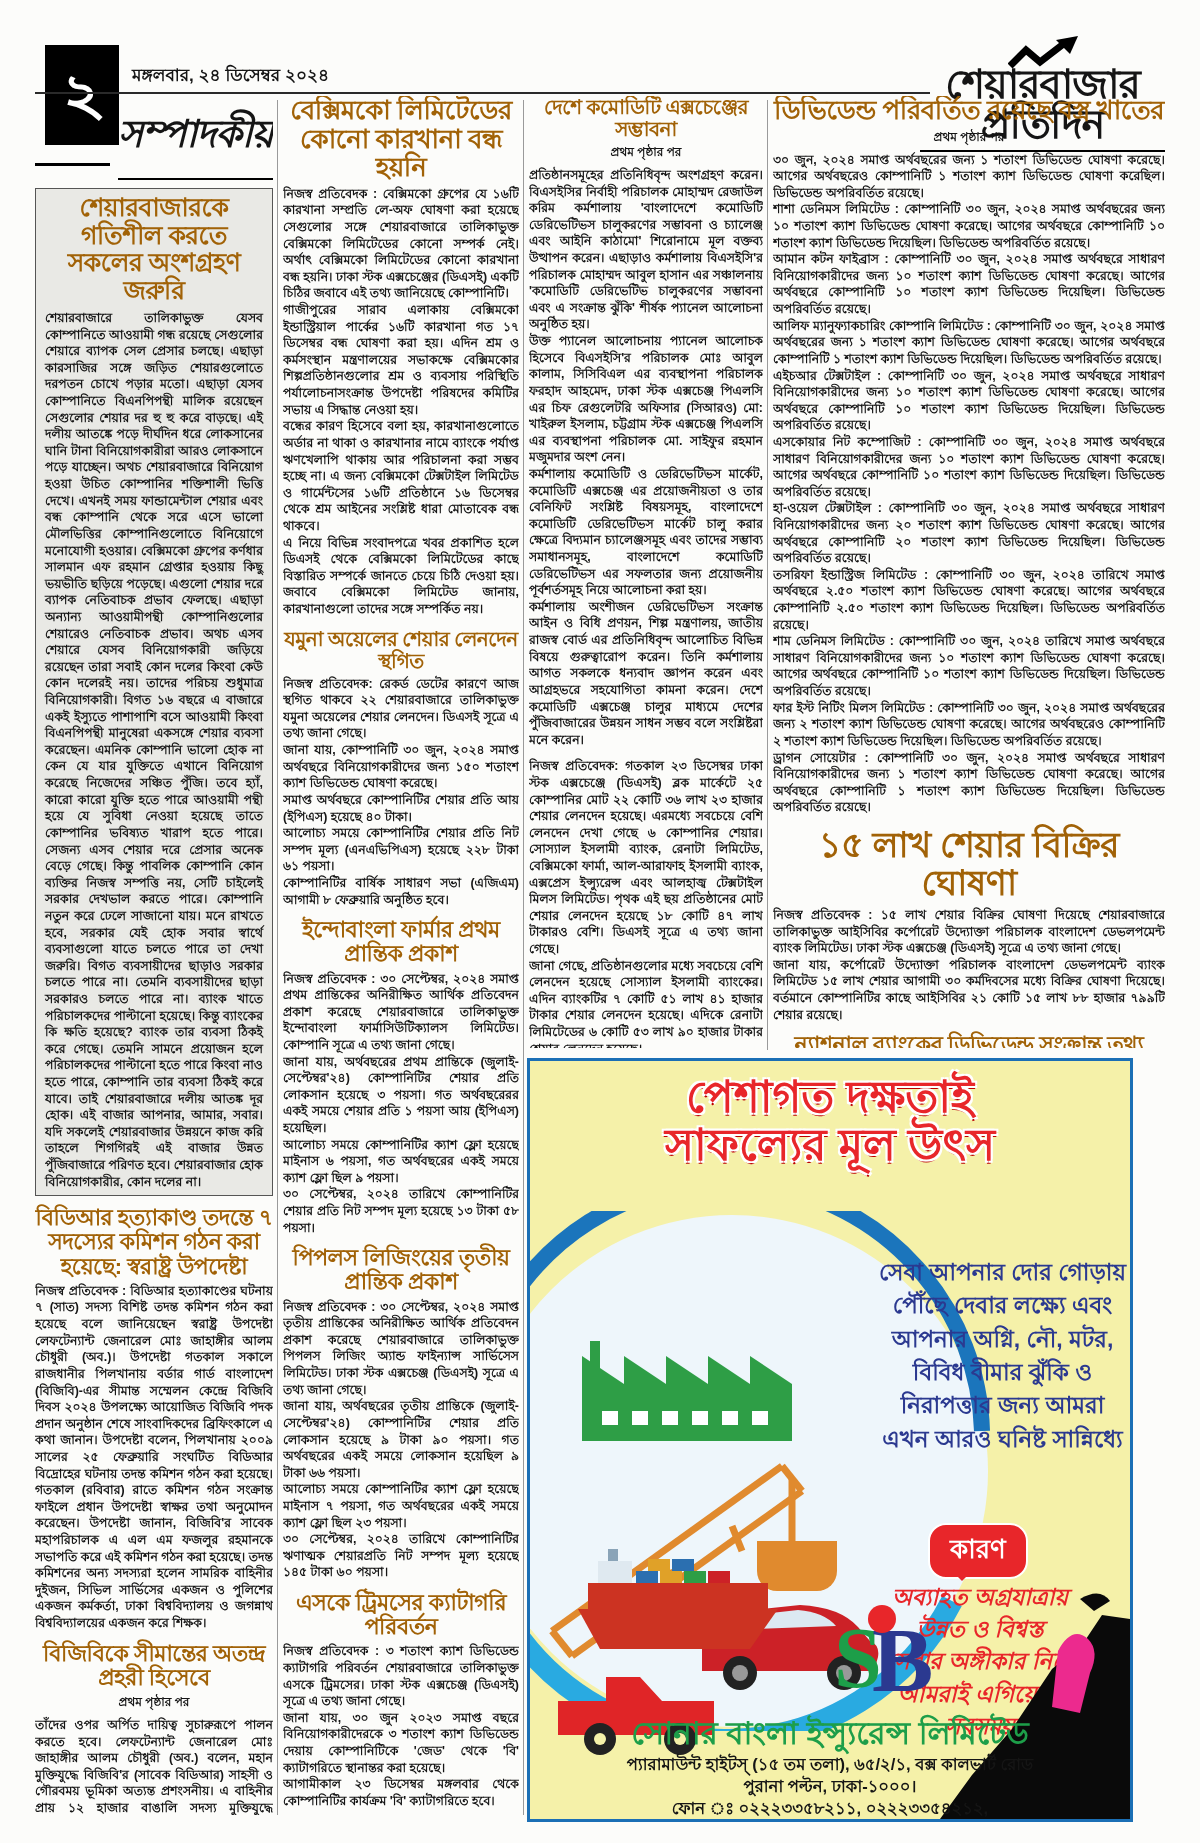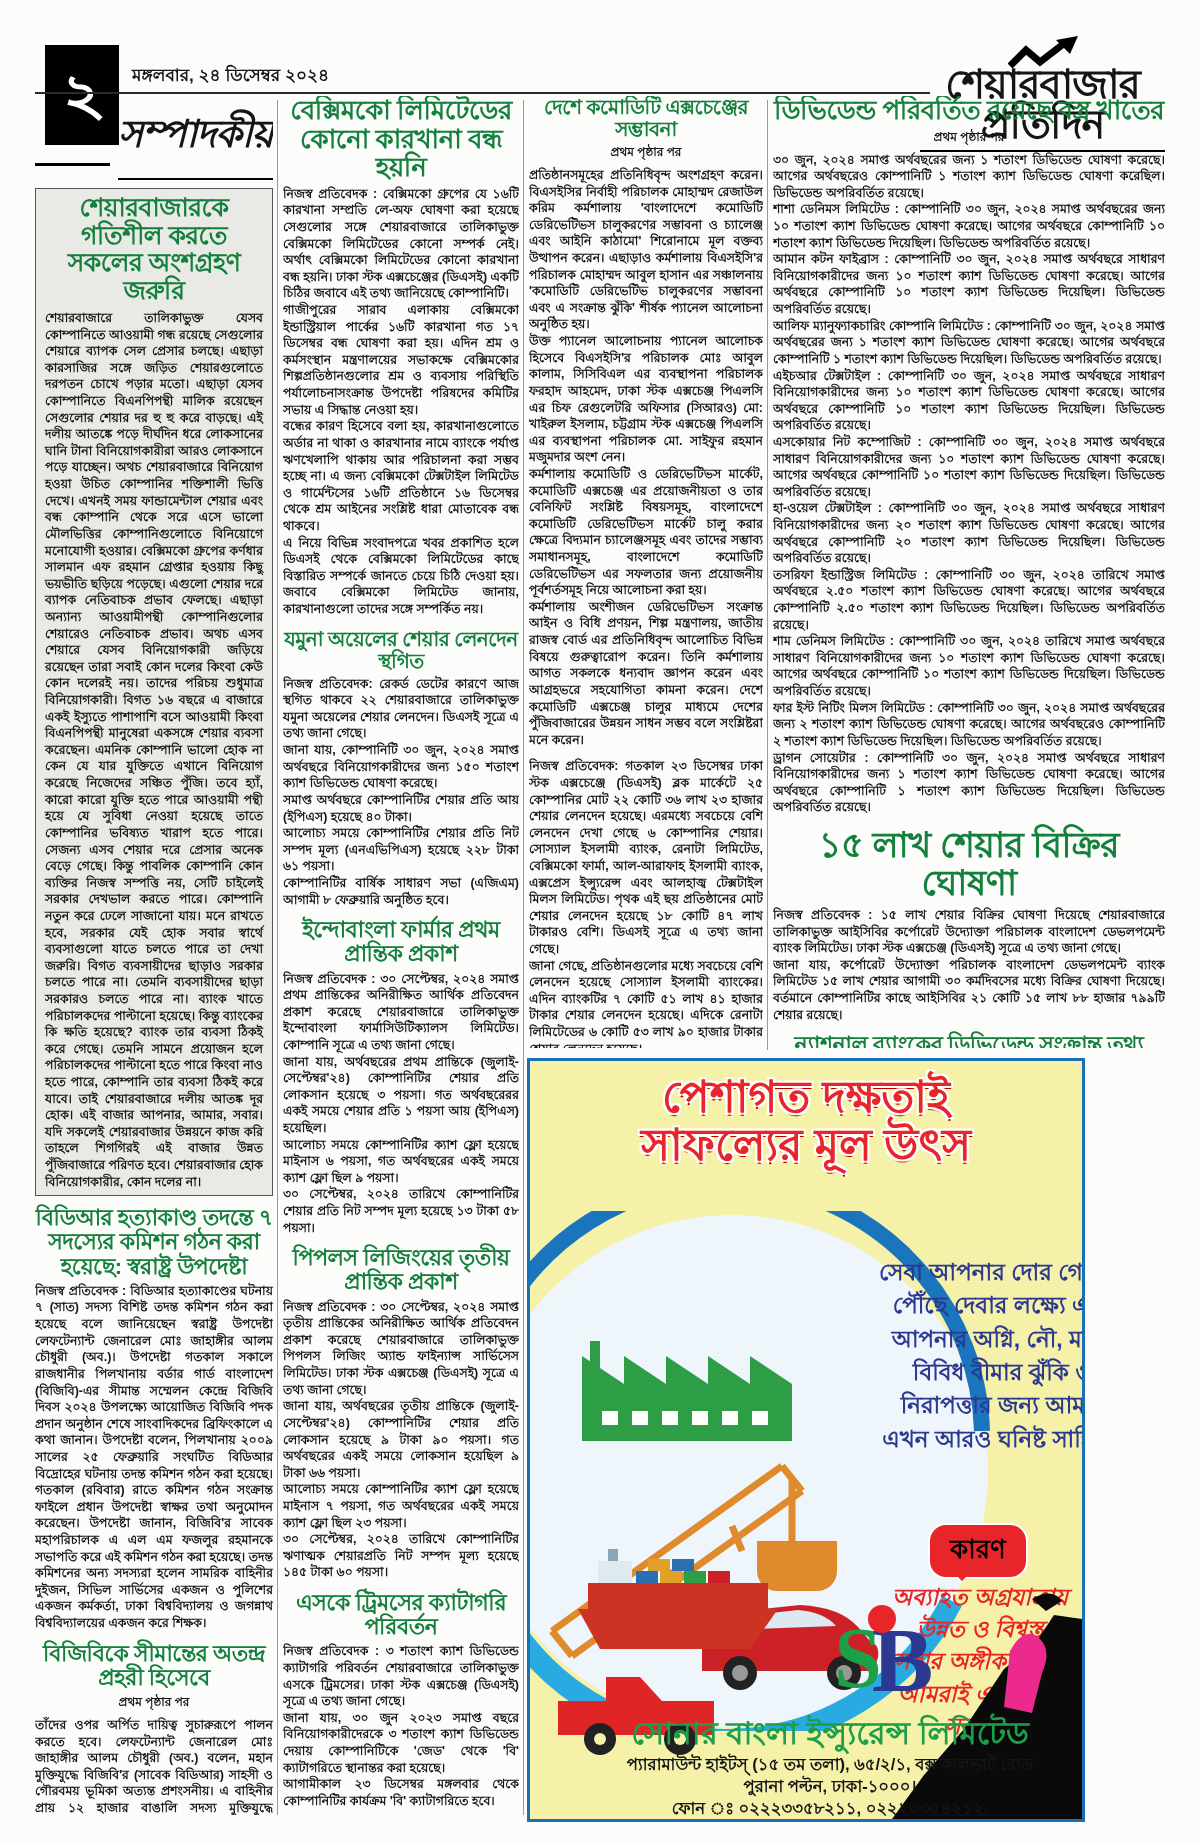--- a/index.html
+++ b/index.html
@@ -12,41 +12,41 @@
   .pagenum-box{position:absolute;left:45px;top:45px;width:74px;height:100px;background:#000;
                display:flex;align-items:center;justify-content:center;}
   .pagenum-box span{color:#fff;font-size:62px;font-weight:bold;transform:rotate(-10deg);line-height:1;}
   .date-line{position:absolute;left:132px;top:62px;font-size:17px;font-weight:bold;}
   .masthead{position:absolute;right:35px;top:36px;width:245px;text-align:center;}
   .masthead .mast-text{font-size:40px;font-weight:bold;letter-spacing:-1px;line-height:1;}
   .masthead .mast-underline{height:2px;background:#000;margin-top:6px;}
   
   .col{position:absolute;overflow:hidden;}
   .article{margin-bottom:10px;}
-  .headline{font-weight:bold;text-align:center;line-height:1.1;letter-spacing:-0.5px;color:#15803d;}
+  .headline{font-weight:bold;text-align:center;line-height:1.1;letter-spacing:-0.5px;color:#a16207;}
   .h30{font-size:35px;} .h26{font-size:26px;} .h22{font-size:22px;} .h20{font-size:20px;}
   .subhead{text-align:center;font-weight:bold;font-size:12px;margin:3px 0 2px 0;}
   .body-text{font-size:12.4px;line-height:1.34;text-align:justify;white-space:pre-line;margin-top:4px;font-weight:bold;}
   
   .edit-script{display:flex;align-items:flex-end;gap:8px;margin:4px 0 8px 0;}
   .edit-script .line{flex:1;height:3px;background:#000;margin-bottom:14px;}
   .edit-script .word{font-size:38px;font-weight:bold;font-style:italic;letter-spacing:-1px;
                      border-bottom:2px solid #000;padding-bottom:10px;}
   .edit-box{background:#e9e9e5;border:1px solid #555;padding:5px 9px;}
   .edit-box .headline{font-size:25px;margin-bottom:6px;}
   
-  .ad{position:absolute;left:527px;top:1058px;width:558px;height:764px;background:#f5f1a9;
+  .ad{position:absolute;left:527px;top:1058px;width:606px;height:764px;background:#f5f1a9;
       border:3px solid #1b6fb5;box-sizing:border-box;overflow:hidden;}
   .ad-headline{position:absolute;left:0;right:0;top:12px;text-align:center;font-size:44px;font-weight:bold;
                color:#e8262a;line-height:1.1;white-space:pre-line;
                text-shadow:-2px -2px 0 #fff,2px -2px 0 #fff,-2px 2px 0 #fff,2px 2px 0 #fff,0 3px 0 #b00;}
   .ad-scene{position:absolute;left:-58px;top:150px;width:520px;height:520px;}
   .ad-right-text{position:absolute;left:320px;top:195px;width:305px;text-align:center;color:#2b3990;
                  font-size:23px;font-weight:bold;line-height:1.45;white-space:pre-line;}
-  .ad-bubble{position:absolute;left:398px;top:462px;background:#e8262a;color:#000000;font-size:26px;font-weight:bold;
+  .ad-bubble{position:absolute;left:398px;top:462px;background:#e8262a;color:#ffffff;font-size:26px;font-weight:bold;
              padding:4px 20px;border-radius:18px;border:2px solid #fff;}
   .ad-bubble:after{content:"";position:absolute;left:24px;bottom:-12px;border:8px solid transparent;border-top-color:#e8262a;}
   .ad-slogan{position:absolute;left:300px;top:520px;width:300px;text-align:center;color:#e8262a;
              font-size:23px;font-weight:bold;font-style:italic;line-height:1.4;white-space:pre-line;}
   .ad-silhouette{position:absolute;right:0;bottom:0;width:190px;height:260px;}
   .ad-logo{position:absolute;left:300px;top:538px;width:120px;height:110px;}
   .ad-company{position:absolute;left:20px;top:648px;width:560px;text-align:center;color:#1d9e49;
               font-size:31px;font-weight:bold;}
   .ad-address{position:absolute;left:20px;top:692px;width:560px;text-align:center;color:#151515;
               font-size:16.5px;font-weight:bold;line-height:1.35;white-space:pre-line;}

